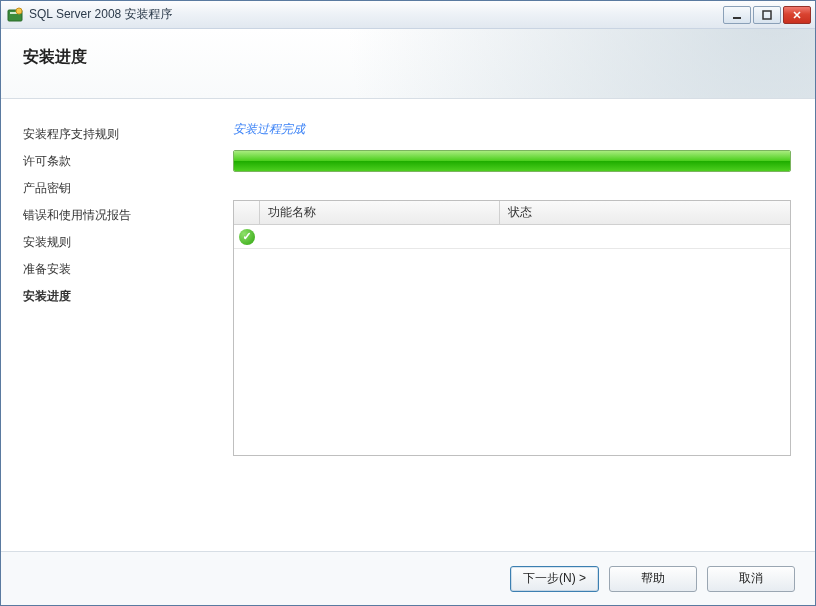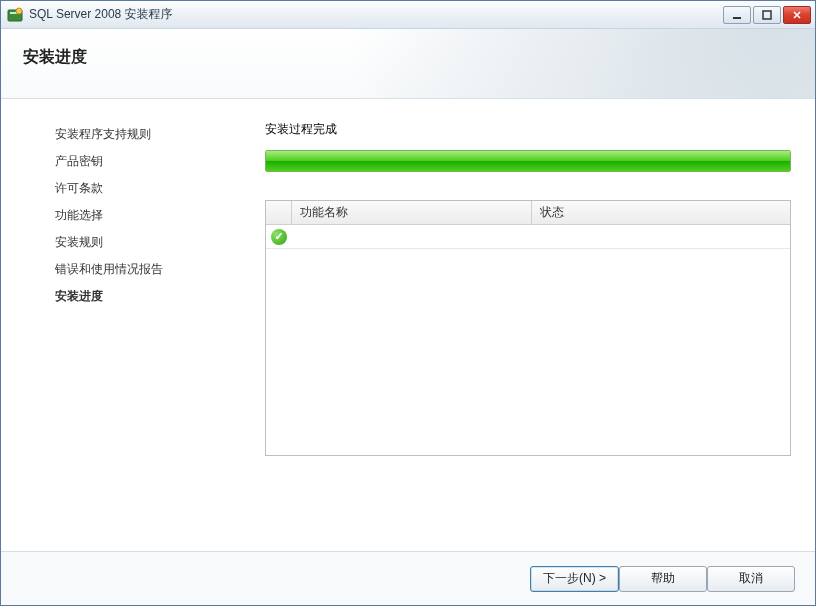--- a/index.html
+++ b/index.html
@@ -54,35 +54,34 @@
   }
   
   .main {
     display: flex;
     height: calc(606px - 28px - 70px - 54px - 2px);
   }
   .sidebar {
     width: 208px;
     padding: 22px 10px 10px 22px;
     border-right: 0px solid transparent;
-    margin-left: 32px;
   }
   .sidebar ul { list-style: none; }
   .sidebar li {
     padding: 5px 0;
     color: #333;
     cursor: default;
   }
   .sidebar li.current { font-weight: bold; }
   .content {
     flex: 1;
     padding: 22px 24px 10px 24px;
     position: relative;
   }
-  .content .status-text { color: #000000; margin-bottom: 12px; }
+  .content .status-text { color: #3b82f6; margin-bottom: 12px; font-style: italic; }
   .progress-outer {
     height: 22px;
     border: 1px solid #7bb45f;
     border-radius: 2px;
     overflow: hidden;
     background: #e8f3e1;
     margin-bottom: 28px;
   }
   .progress-inner {
     height: 100%;
@@ -118,21 +117,21 @@
     width:16px; height:16px; border-radius:50%;
     background: radial-gradient(circle at 30% 30%, #8ee06a, #2fa50e);
     display:inline-flex; align-items:center; justify-content:center;
     color:#fff; font-size:11px; font-weight:bold;
   }
   
   .footer {
     height: 54px;
     border-top: 1px solid #d7dee5;
     display: flex; align-items: center; justify-content: flex-end;
-    padding: 0 20px; 
+    padding: 0 20px; gap: 10px;
     background: #f7f9fb;
   }
   .btn {
     min-width: 88px; height: 26px;
     border: 1px solid #9aa6b2;
     border-radius: 3px;
     background: linear-gradient(to bottom,#fefefe,#e7ecf1);
     display:inline-flex; align-items:center; justify-content:center;
     font-size: 12px; color:#222;
     padding: 0 12px;
@@ -175,25 +174,25 @@
 </div>
 
 <div class="header-area">
   <h1>安装进度</h1>
 </div>
 
 <div class="main">
   <nav class="sidebar">
     <ul id="sidebar-list">
         <li>安装程序支持规则</li>
+        <li>许可条款</li>
         <li>产品密钥</li>
-        <li>许可条款</li>
-        <li>功能选择</li>
+        <li>错误和使用情况报告</li>
         <li>安装规则</li>
-        <li>错误和使用情况报告</li>
+        <li>准备安装</li>
         <li class="current">安装进度</li>
       </ul>
   </nav>
   <section class="content">
     <div class="status-text">安装过程完成</div>
     <div class="progress-outer">
       <div class="progress-inner" id="progress-inner" style="width: 100%;"></div>
     </div>
     <div class="result-table">
       <div class="thead">

